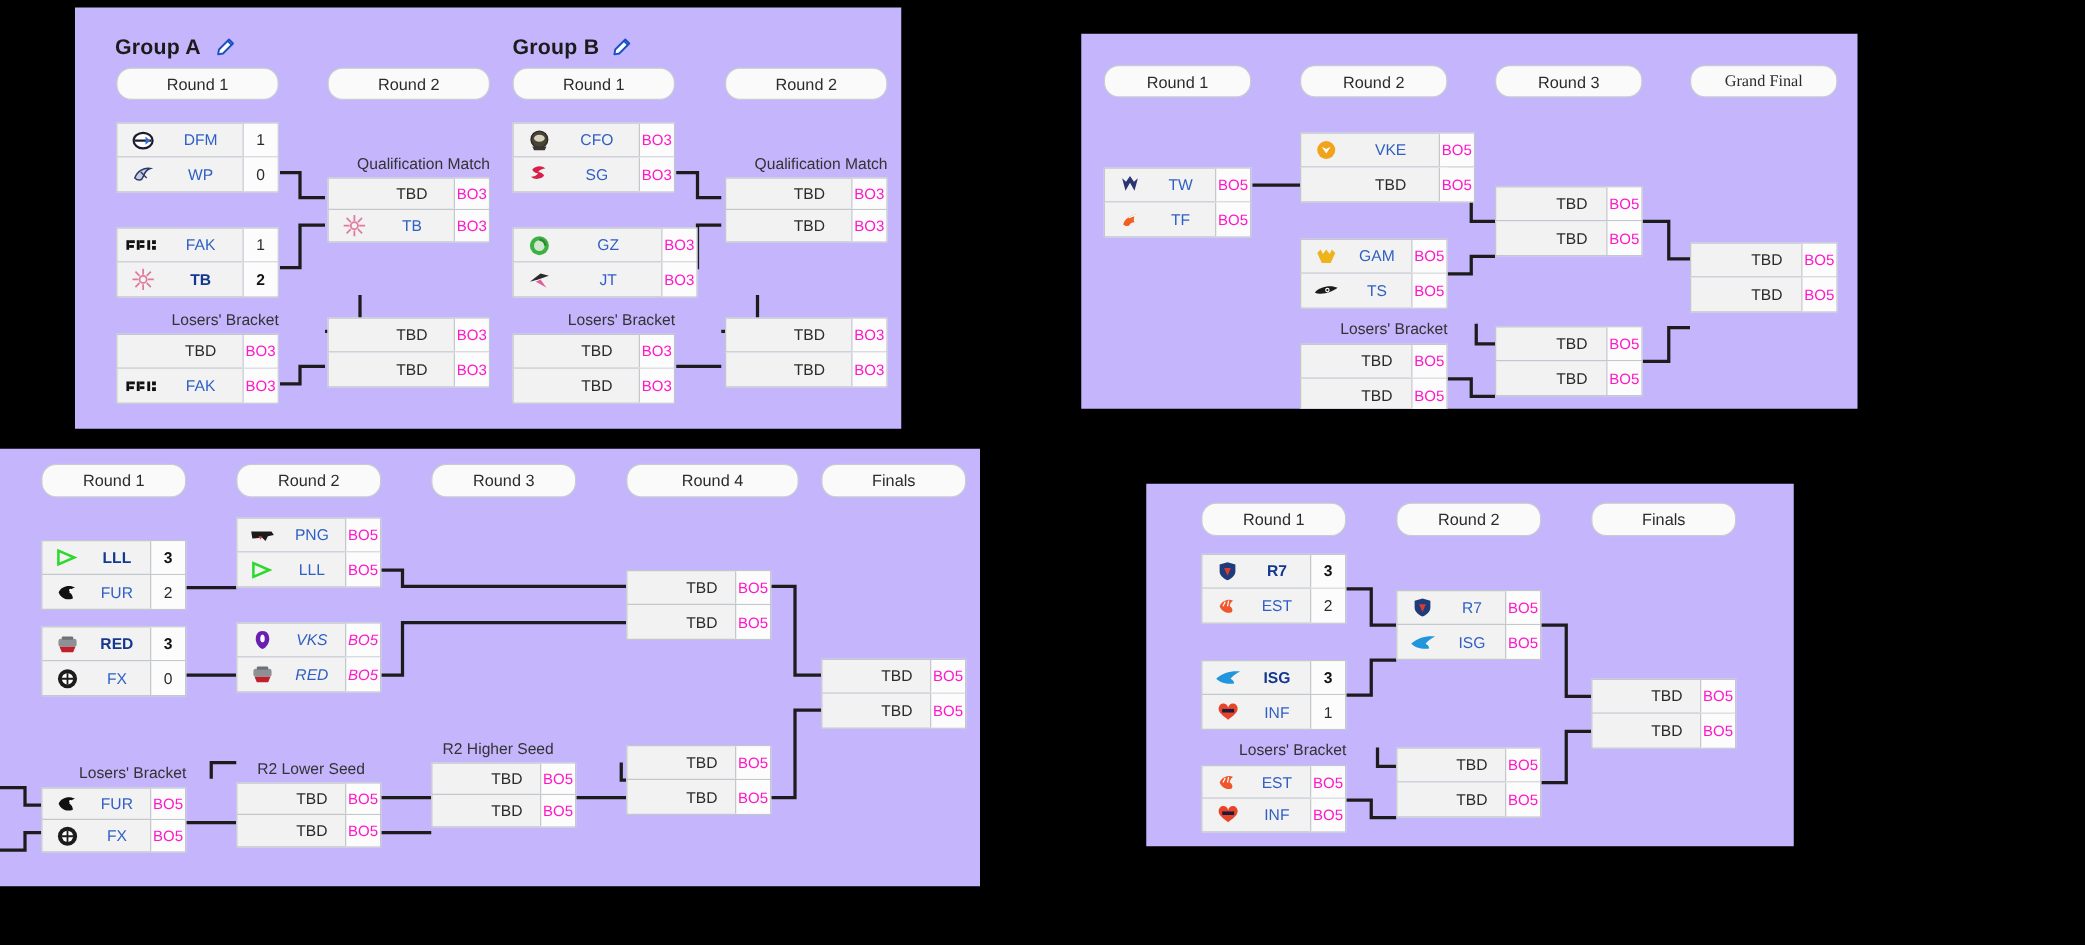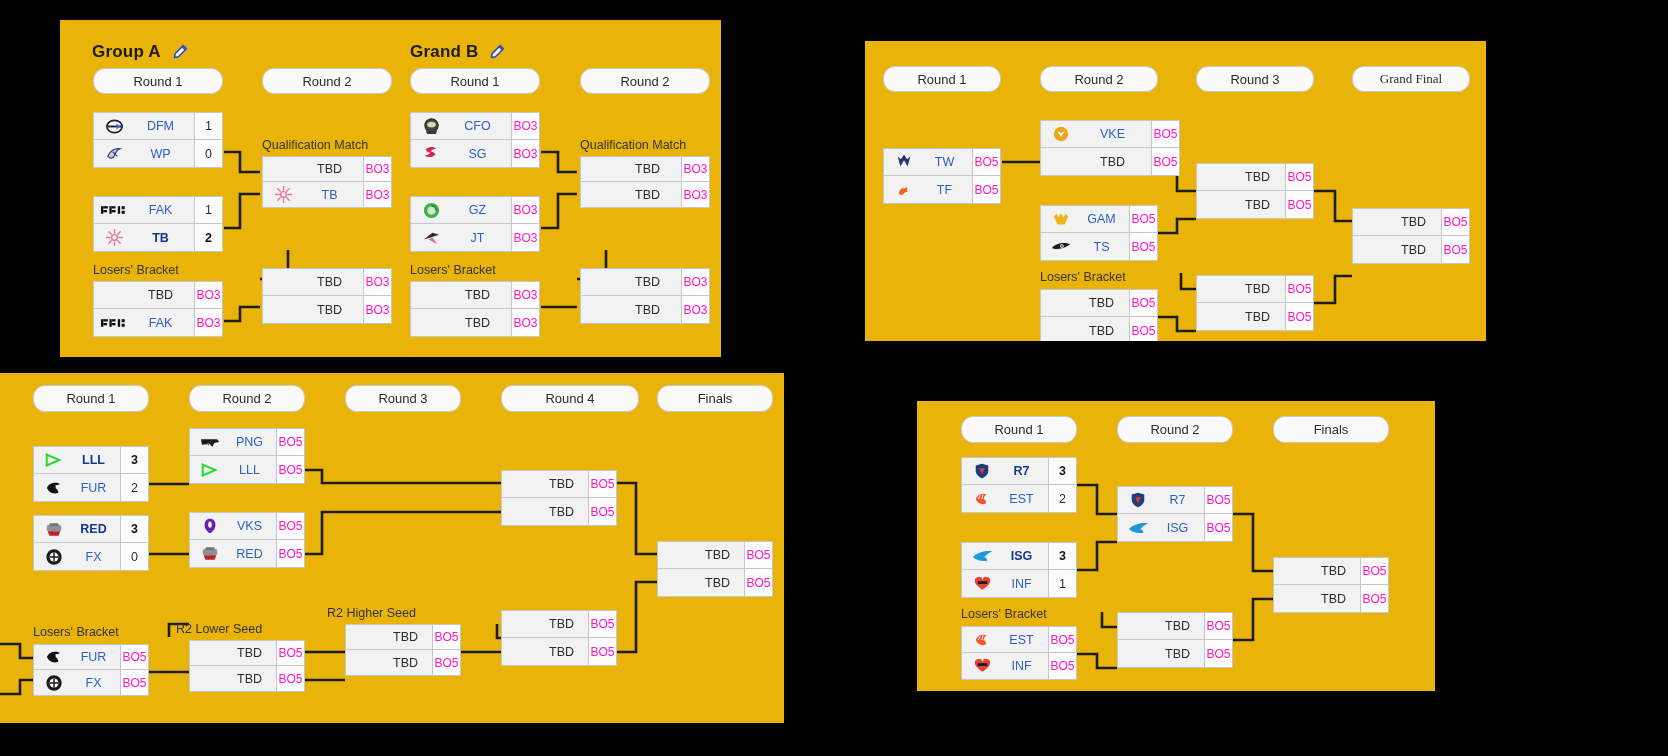--- a/index.html
+++ b/index.html
@@ -1,25 +1,25 @@
 <!DOCTYPE html>
 <html><head>
 <meta charset="utf-8">
 <style>
   html,body{margin:0;padding:0;background:#000;}
   body{width:1668px;height:756px;position:relative;overflow:hidden;
        font-family:"Liberation Sans","DejaVu Sans",sans-serif;}
-  .panel{position:absolute;background:#eab308;overflow:hidden;margin-top:14px;}
+  .panel{position:absolute;background:#c4b5fd;overflow:hidden;}
   .rnd{position:absolute;background:#fafafa;border:1px solid #c7ccd1;
        border-radius:12px;box-sizing:border-box;display:flex;align-items:center;
        justify-content:center;font-size:13px;color:#2b2b2b;}
   .grp-title{position:absolute;font-size:17px;font-weight:bold;color:#1b1b1b;
        letter-spacing:.2px;}
   .pencil{position:absolute;width:16px;height:16px;}
-  .lbl{position:absolute;font-size:12.5px;color:#333;text-align:left;
+  .lbl{position:absolute;font-size:12.5px;color:#333;text-align:right;
        white-space:nowrap;}
   
   .match{position:absolute;box-sizing:border-box;}
   .row{position:relative;display:flex;box-sizing:border-box;height:50%;
        border:1px solid #c3c8cd;background:#f2f2f2;align-items:center;}
   .row.second{border-top:none;}
   .row .ico{width:26px;min-width:26px;height:18px;margin-left:7px;
        display:flex;align-items:center;justify-content:center;}
   .row .nm{flex:1;text-align:center;font-size:12.5px;color:#2f5fc4;
        white-space:nowrap;overflow:hidden;}
@@ -40,21 +40,21 @@
 <div class="panel" style="left:60px;top:6px;width:661px;height:337px;">
 
   <div class="grp-title" style="left:32px;top:22px;">Group A</div>
   <span class="pencil" style="left:112px;top:24px;">
     <svg width="16" height="16" viewBox="0 0 16 16">
         <path d="M11.2 1.6l3.2 3.2-8 8-3.9.7.7-3.9z" fill="#ffffff" stroke="#1a4fc4" stroke-width="1.5" stroke-linejoin="round"></path>
       <path d="M10.1 2.7l3.2 3.2" stroke="#1a4fc4" stroke-width="1.5"></path>
       </svg>
   </span>
 
-  <div class="grp-title" style="left:350px;top:22px;">Grand B</div>
+  <div class="grp-title" style="left:350px;top:22px;">Group B</div>
   <span class="pencil" style="left:429px;top:24px;">
     <svg width="16" height="16" viewBox="0 0 16 16">
         <path d="M11.2 1.6l3.2 3.2-8 8-3.9.7.7-3.9z" fill="#ffffff" stroke="#1a4fc4" stroke-width="1.5" stroke-linejoin="round"></path>
       <path d="M10.1 2.7l3.2 3.2" stroke="#1a4fc4" stroke-width="1.5"></path>
       </svg>
   </span>
 
   <div class="rnd" style="left:33px;top:48px;width:130px;height:26px;">Round 1</div>
   <div class="rnd" style="left:202px;top:48px;width:130px;height:26px;">Round 2</div>
   <div class="rnd" style="left:350px;top:48px;width:130px;height:26px;">Round 1</div>
@@ -210,21 +210,21 @@
       <span class="ico">
         <svg width="19" height="19" viewBox="0 0 20 20">
             <path d="M4 6c2-3 8-4 11-1-2 0-5 1-6 3 2 0 4 1 5 3-2 3-8 4-11 1 2 0 5-1 6-3-2 0-4-1-5-3z" fill="#d6214a"></path>
           </svg>
         </span>
       <span class="nm">SG</span>
       <span class="sc bo">BO3</span>
     </div>
   </div>
 
-  <div class="match" style="left:350px;top:176px;width:130px;height:56px;">
+  <div class="match" style="left:350px;top:176px;width:148px;height:56px;">
     <div class="row">
       <span class="ico">
         <svg width="19" height="19" viewBox="0 0 20 20">
             <circle cx="10" cy="10" r="8" fill="#3cb043"></circle>
             <circle cx="10" cy="10" r="4.5" fill="#cfe8cf"></circle>
             <path d="M10 5a5 5 0 015 5" stroke="#2a8a31" stroke-width="2" fill="none"></path>
           </svg>
         </span>
       <span class="nm">GZ</span>
       <span class="sc bo">BO3</span>
@@ -530,21 +530,21 @@
       <span class="ico">
         <svg width="20" height="16" viewBox="0 0 22 16">
             <path d="M3 2l14 6-14 6z" fill="none" stroke="#2bd92b" stroke-width="2.2"></path>
           </svg>
         </span>
       <span class="nm">LLL</span>
       <span class="sc bo">BO5</span>
     </div>
   </div>
 
-  <div class="match" style="left:189px;top:139px;width:116px;height:56px;">
+  <div class="match" style="left:189px;top:139px;width:116px;height:56px;font-style:italic;">
     <div class="row">
       <span class="ico">
         <svg width="18" height="18" viewBox="0 0 20 20">
             <path d="M10 2c4 0 6 3 6 7 0 4-3 8-6 9-3-1-6-5-6-9 0-4 2-7 6-7z" fill="#6b1fb0"></path>
             <path d="M10 5c1.5 0 2 2 2 4s-1 3-2 3-2-1-2-3 .5-4 2-4z" fill="#fff"></path>
           </svg>
         </span>
       <span class="nm">VKS</span>
       <span class="sc bo">BO5</span>
     </div>

